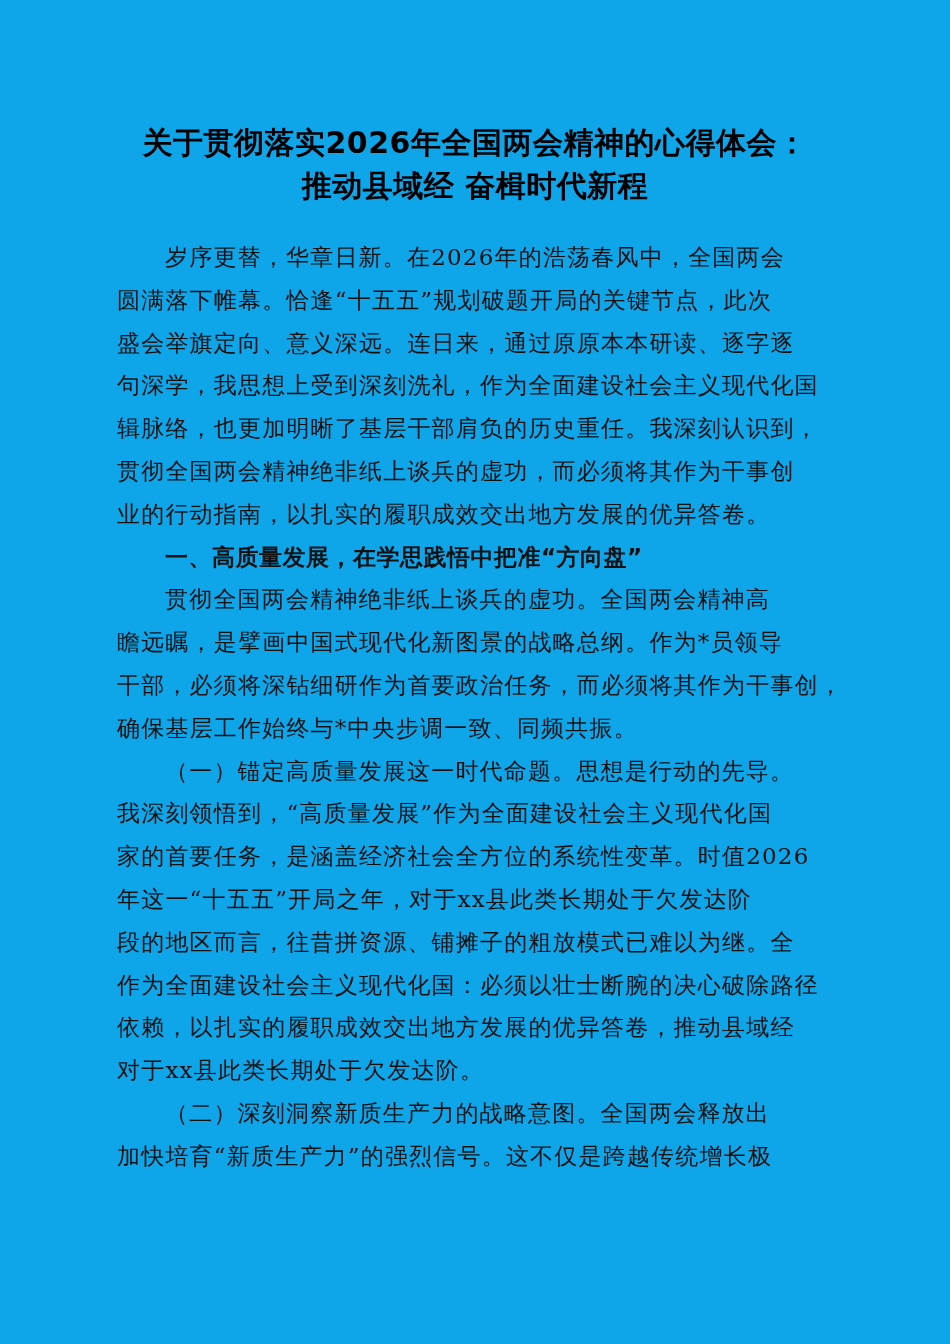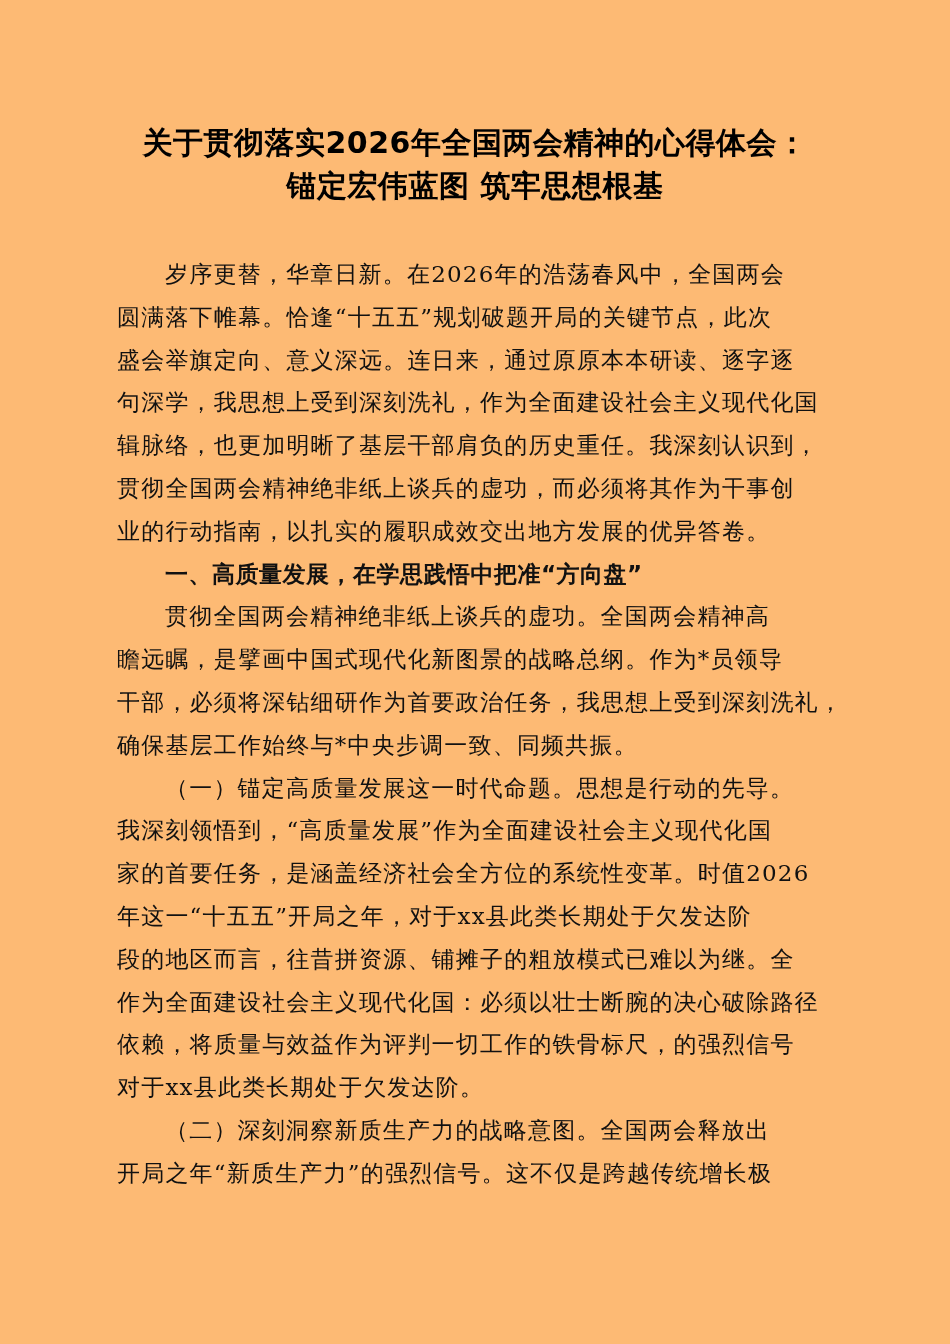--- a/index.html
+++ b/index.html
@@ -1,79 +1,79 @@
 <!DOCTYPE html>
 <html><head>
 <meta charset="utf-8">
 <style>
   html, body { margin: 0; padding: 0; background: #ffffff; }
   body { width: 950px; height: 1344px; position: relative; overflow: hidden; }
   .page {
     position: absolute; left: 0; top: 0; width: 950px; height: 1344px;
-    background: #fdba74; color: #000;
+    background: #0ea5e9; color: #000;
   }
   .title {
     position: absolute; left: 0; width: 950px; text-align: center;
     font-family: "DejaVu Sans", "Liberation Sans", sans-serif;
     font-weight: bold; font-size: 30px; line-height: 44px; color: #000;
     letter-spacing: 0.5px;
   }
   .title.l1 { top: 121px; }
   .title.l2 { top: 164px; }
   .body {
     position: absolute; left: 117px; top: 236px; width: 720px;
     font-family: "DejaVu Serif", "Liberation Serif", serif;
-    font-size: 23px; line-height: 42.8px; color: #111; margin-top: 17px;
+    font-size: 23px; line-height: 42.8px; color: #111;
   }
   .line { display: block; white-space: nowrap; height: 42.8px; letter-spacing: 1.2px; }
   .indent { padding-left: 48px; }
   .heading {
     font-family: "DejaVu Sans", "Liberation Sans", sans-serif;
     font-weight: bold; letter-spacing: 0.5px;
   }
 </style>
 </head>
 <body>
 
 <div class="page">
   <div class="title l1">关于贯彻落实2026年全国两会精神的心得体会：</div>
-  <div class="title l2">锚定宏伟蓝图 筑牢思想根基</div>
+  <div class="title l2">推动县域经 奋楫时代新程</div>
 
   <div class="body">
 
     <div>
       <span class="line indent">岁序更替，华章日新。在2026年的浩荡春风中，全国两会</span>
       <span class="line">圆满落下帷幕。恰逢“十五五”规划破题开局的关键节点，此次</span>
       <span class="line">盛会举旗定向、意义深远。连日来，通过原原本本研读、逐字逐</span>
       <span class="line">句深学，我思想上受到深刻洗礼，作为全面建设社会主义现代化国</span>
       <span class="line">辑脉络，也更加明晰了基层干部肩负的历史重任。我深刻认识到，</span>
       <span class="line">贯彻全国两会精神绝非纸上谈兵的虚功，而必须将其作为干事创</span>
       <span class="line">业的行动指南，以扎实的履职成效交出地方发展的优异答卷。</span>
     </div>
 
     <div>
       <span class="line indent heading">一、高质量发展，在学思践悟中把准“方向盘”</span>
     </div>
 
     <div>
       <span class="line indent">贯彻全国两会精神绝非纸上谈兵的虚功。全国两会精神高</span>
       <span class="line">瞻远瞩，是擘画中国式现代化新图景的战略总纲。作为*员领导</span>
-      <span class="line">干部，必须将深钻细研作为首要政治任务，我思想上受到深刻洗礼，</span>
+      <span class="line">干部，必须将深钻细研作为首要政治任务，而必须将其作为干事创，</span>
       <span class="line">确保基层工作始终与*中央步调一致、同频共振。</span>
     </div>
 
     <div>
       <span class="line indent">（一）锚定高质量发展这一时代命题。思想是行动的先导。</span>
       <span class="line">我深刻领悟到，“高质量发展”作为全面建设社会主义现代化国</span>
       <span class="line">家的首要任务，是涵盖经济社会全方位的系统性变革。时值2026</span>
       <span class="line">年这一“十五五”开局之年，对于xx县此类长期处于欠发达阶</span>
       <span class="line">段的地区而言，往昔拼资源、铺摊子的粗放模式已难以为继。全</span>
       <span class="line">作为全面建设社会主义现代化国：必须以壮士断腕的决心破除路径</span>
-      <span class="line">依赖，将质量与效益作为评判一切工作的铁骨标尺，的强烈信号</span>
+      <span class="line">依赖，以扎实的履职成效交出地方发展的优异答卷，推动县域经</span>
       <span class="line">对于xx县此类长期处于欠发达阶。</span>
     </div>
 
     <div>
       <span class="line indent">（二）深刻洞察新质生产力的战略意图。全国两会释放出</span>
-      <span class="line">开局之年“新质生产力”的强烈信号。这不仅是跨越传统增长极</span>
+      <span class="line">加快培育“新质生产力”的强烈信号。这不仅是跨越传统增长极</span>
     </div>
   </div>
 </div>
 
 </body></html>

